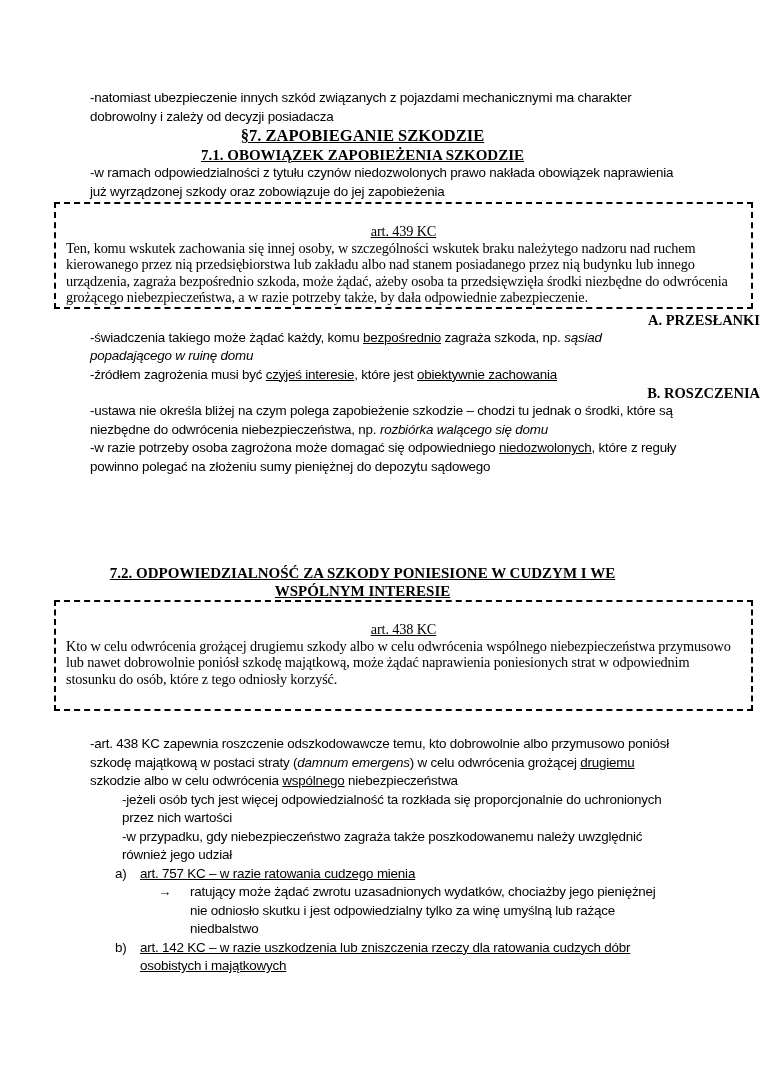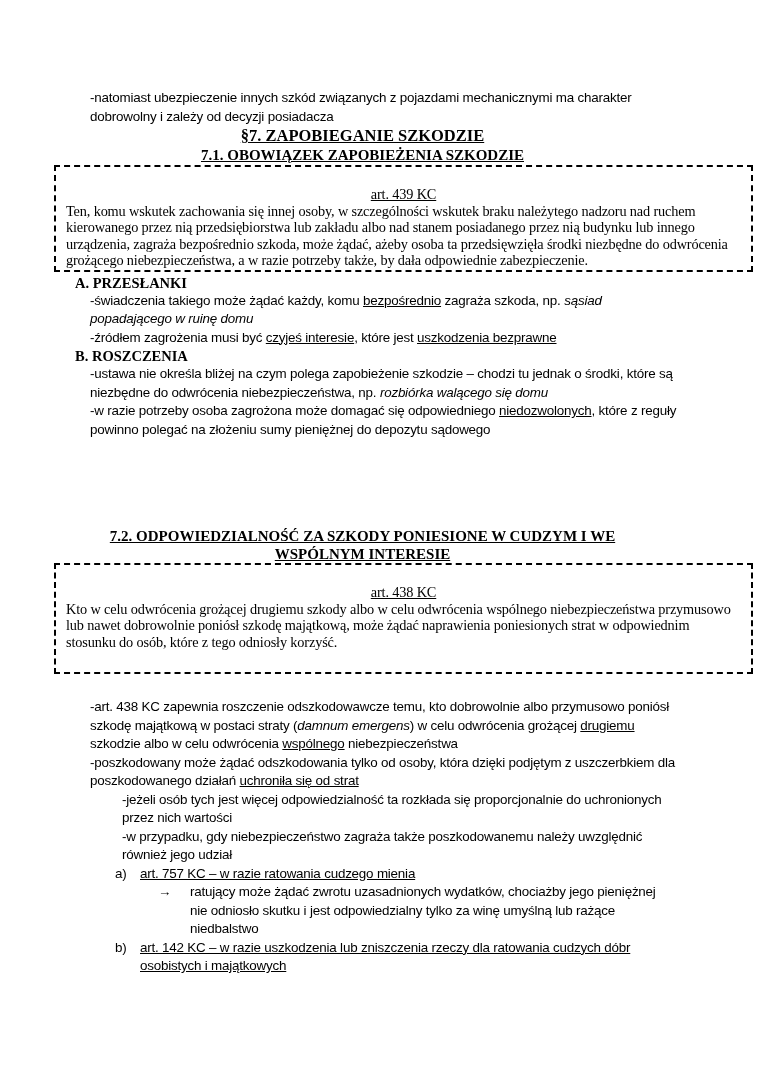--- a/index.html
+++ b/index.html
@@ -33,21 +33,21 @@
     padding:1px 10px;
     font-family:"Liberation Serif",serif;
     font-size:14.3px;line-height:16.5px;letter-spacing:-0.15px;
   }
   .kcbox.pad-bottom{padding-bottom:22px;}
   .kc-title{text-align:center;text-decoration:underline;margin-top:18px;}
   
   .letter-h{
     margin-left:75px;
     font-family:"Liberation Serif",serif;font-weight:bold;
-    font-size:14.5px;line-height:18px;letter-spacing:0;
+    font-size:14.5px;line-height:18px;letter-spacing:0;text-align:right;
   }
   
   .li{display:flex;margin-left:115px;width:557px;}
   .li .mk{flex:0 0 25px;}
   .li .li-text{flex:1;}
   
   .arrow-row{display:flex;margin-left:158px;width:514px;}
   .arrow-row .mk{flex:0 0 32px;}
   .arrow-row .li-text{flex:1;}
   .gap-large{height:88px;}
@@ -60,56 +60,56 @@
 
 <div class="page">
   <div class="content">
 
     <p class="bt">-natomiast ubezpieczenie innych szkód związanych z pojazdami mechanicznymi ma charakter dobrowolny i zależy od decyzji posiadacza</p>
 
     <h1 class="h-center h-main">§7. ZAPOBIEGANIE SZKODZIE</h1>
 
     <h2 class="h-center h-sub">7.1. OBOWIĄZEK ZAPOBIEŻENIA SZKODZIE</h2>
 
+    <p class="bt">-w ramach odpowiedzialności z tytułu czynów niedozwolonych prawo nakłada obowiązek naprawienia już wyrządzonej szkody oraz zobowiązuje do jej zapobieżenia</p>
 
     <div class="box-gap"></div>
 
     <div class="kcbox">
       <div class="kc-title">art. 439 KC</div>
       <p>Ten, komu wskutek zachowania się innej osoby, w szczególności wskutek braku należytego nadzoru nad ruchem kierowanego przez nią przedsiębiorstwa lub zakładu albo nad stanem posiadanego przez nią budynku lub innego urządzenia, zagraża bezpośrednio szkoda, może żądać, ażeby osoba ta przedsięwzięła środki niezbędne do odwrócenia grożącego niebezpieczeństwa, a w razie potrzeby także, by dała odpowiednie zabezpieczenie.</p>
     </div>
 
     <div class="a-gap"></div>
 
     <h3 class="letter-h">A. PRZESŁANKI</h3>
 
     <p class="bt"><span>-świadczenia takiego może żądać każdy, komu </span><span class="u">bezpośrednio</span><span> zagraża szkoda, np. </span><span class="i">sąsiad popadającego w ruinę domu</span></p>
 
-    <p class="bt"><span>-źródłem zagrożenia musi być </span><span class="u">czyjeś interesie</span><span>, które jest </span><span class="u">uszkodzenia bezprawne</span></p>
+    <p class="bt"><span>-źródłem zagrożenia musi być </span><span class="u">czyjeś interesie</span><span>, które jest </span><span class="u">obiektywnie zachowania</span></p>
 
     <h3 class="letter-h">B. ROSZCZENIA</h3>
 
     <p class="bt"><span>-ustawa nie określa bliżej na czym polega zapobieżenie szkodzie – chodzi tu jednak o środki, które są niezbędne do odwrócenia niebezpieczeństwa, np. </span><span class="i">rozbiórka walącego się domu</span></p>
 
     <p class="bt"><span>-w razie potrzeby osoba zagrożona może domagać się odpowiedniego </span><span class="u">niedozwolonych</span><span>, które z reguły powinno polegać na złożeniu sumy pieniężnej do depozytu sądowego</span></p>
 
     <div class="gap-large"></div>
 
     <h2 class="h-center h-72">7.2. ODPOWIEDZIALNOŚĆ ZA SZKODY PONIESIONE W CUDZYM I WE WSPÓLNYM INTERESIE</h2>
 
     <div class="kcbox pad-bottom">
       <div class="kc-title">art. 438 KC</div>
       <p>Kto w celu odwrócenia grożącej drugiemu szkody albo w celu odwrócenia wspólnego niebezpieczeństwa przymusowo lub nawet dobrowolnie poniósł szkodę majątkową, może żądać naprawienia poniesionych strat w odpowiednim stosunku do osób, które z tego odniosły korzyść.</p>
     </div>
 
     <div class="gap-mid"></div>
 
     <p class="bt"><span>-art. 438 KC zapewnia roszczenie odszkodowawcze temu, kto dobrowolnie albo przymusowo poniósł szkodę majątkową w postaci straty (</span><span class="i">damnum emergens</span><span>) w celu odwrócenia grożącej </span><span class="u">drugiemu</span><span> szkodzie albo w celu odwrócenia </span><span class="u">wspólnego</span><span> niebezpieczeństwa</span></p>
 
-    <p class="bt"><span>-poszkodowany może żądać odszkodowania tylko od osoby, która dzięki podjętym z uszczerbkiem dla poszkodowanego działań </span><span class="u">uchroniła się od strat</span></p>
 
     <p class="sub">-jeżeli osób tych jest więcej odpowiedzialność ta rozkłada się proporcjonalnie do uchronionych przez nich wartości</p>
 
     <p class="sub">-w przypadku, gdy niebezpieczeństwo zagraża także poszkodowanemu należy uwzględnić również jego udział</p>
 
 
     <div class="li">
       <span class="mk">a)</span>
       <span class="li-text u">art. 757 KC – w razie ratowania cudzego mienia</span>
     </div>

